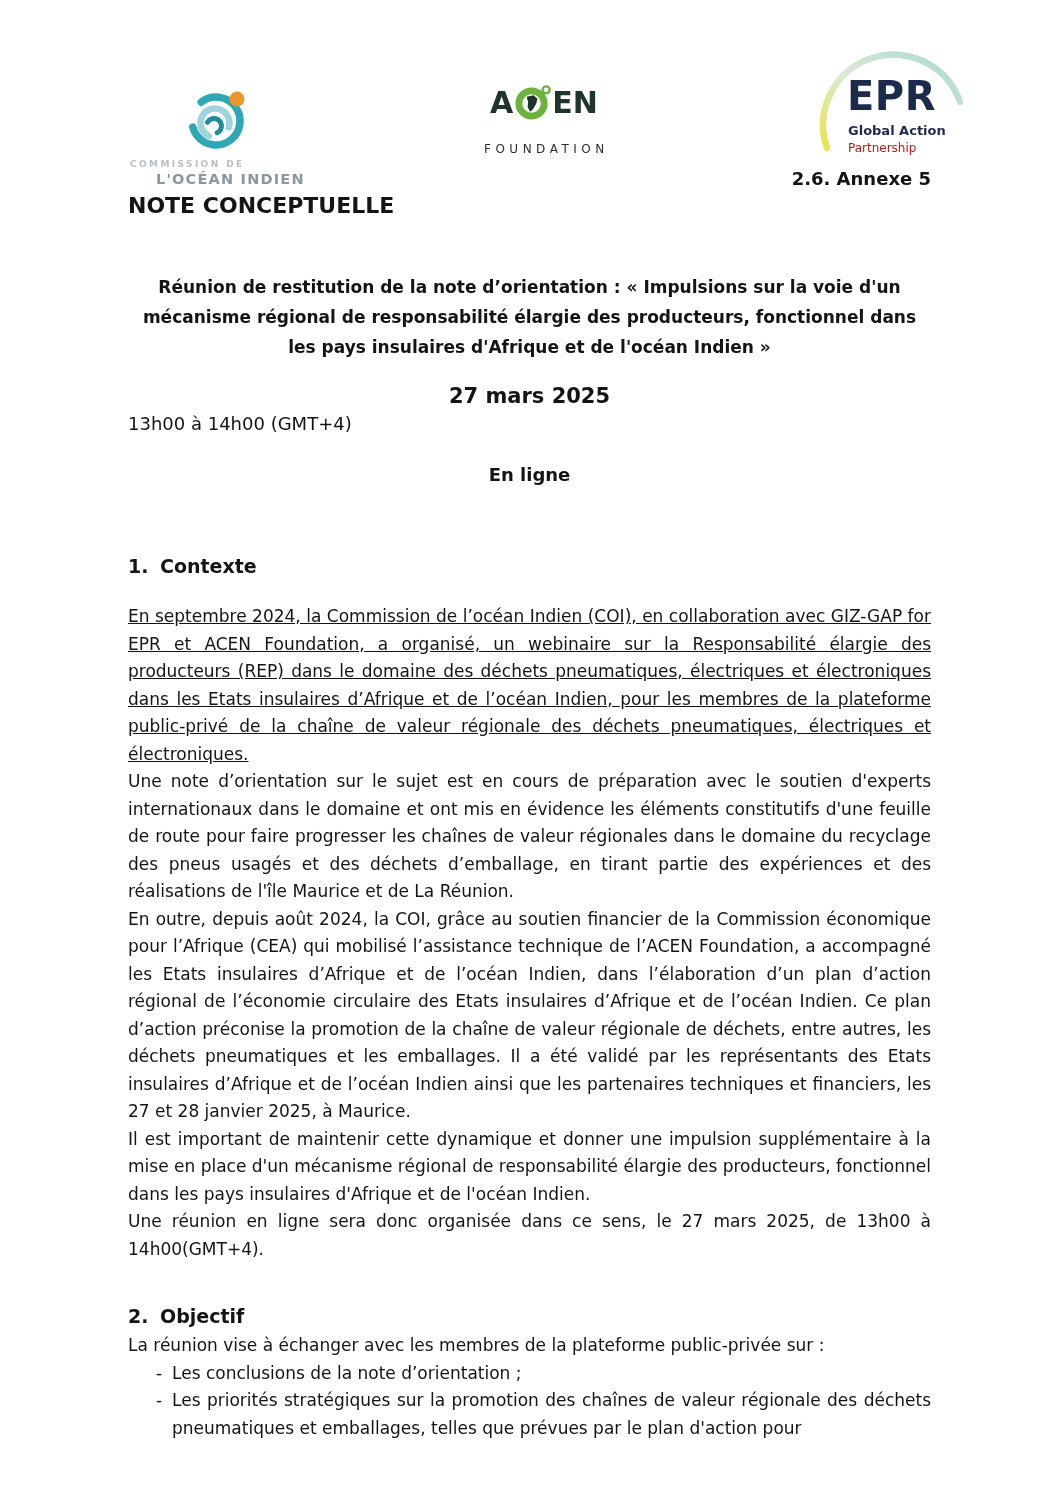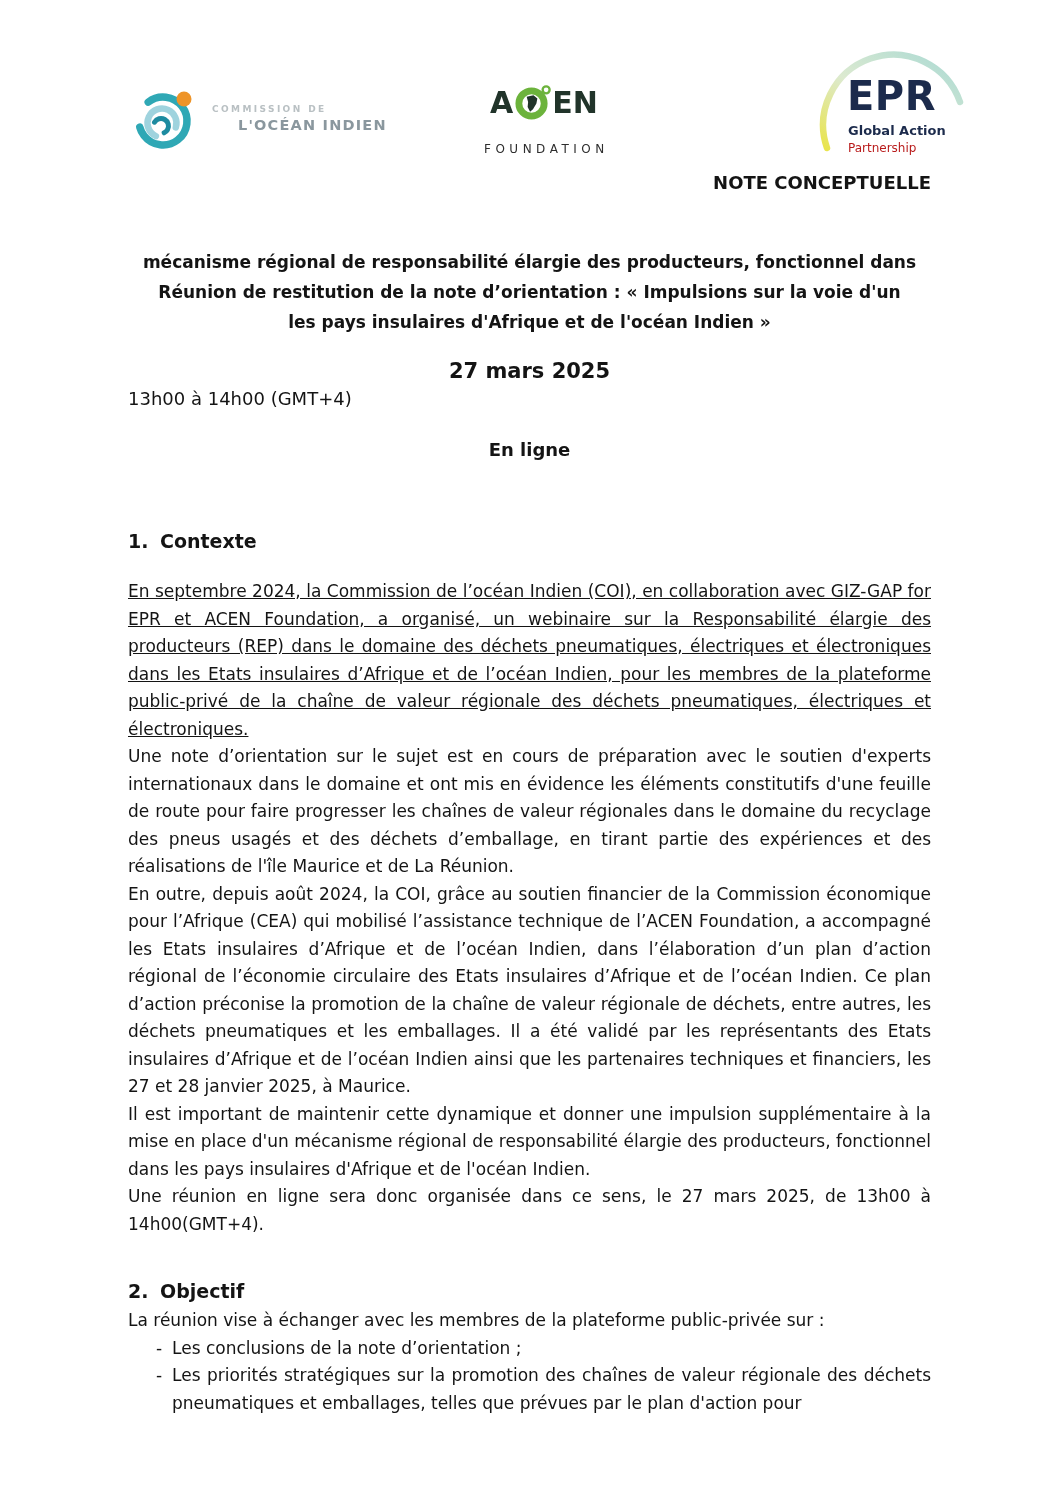--- a/index.html
+++ b/index.html
@@ -3,39 +3,39 @@
 <meta charset="utf-8">
 <style>
   html,body { margin:0; padding:0; background:#e8e8e8; }
   .page {
     width:1059px; height:1497px; background:#ffffff; position:relative;
     font-family:"DejaVu Sans","Liberation Sans",sans-serif; color:#141414;
     overflow:hidden; margin:0 auto;
   }
   
   .logo { position:absolute; }
-  .coi { left:130px; top:84px; display:flex; align-items:center; gap:14px; }
+  .coi { left:130px; top:84px; display:flex; align-items:center; gap:5px;flex-direction:column; }
   .coi-text { line-height:1.15; }
   .coi-l1 { font-size:9px; letter-spacing:2.4px; color:#b9c0c3; font-weight:600; }
   .coi-l2 { font-size:14.5px; letter-spacing:1.2px; color:#8a979e; font-weight:600; margin-top:2px;margin-left:26px; }
   .acen { left:484px; top:84px; width:120px; text-align:center; }
   .acen-row { display:flex; align-items:center; justify-content:center; font-weight:bold;
               font-size:30px; color:#21342a; line-height:1; }
   .acen-row svg { margin:0 1px; }
   .acen-found { font-size:12px; letter-spacing:4.5px; color:#2e2e2e; margin-top:21px; font-weight:500; }
   .epr { left:814px; top:50px; width:160px; height:110px; }
   .epr svg.arc { position:absolute; left:0; top:0; }
   .epr-name { position:absolute; left:33px; top:26px; font-size:40px; font-weight:bold;
               color:#1c2b4c; letter-spacing:0.5px; line-height:1; }
   .epr-sub1 { position:absolute; left:34px; top:73px; font-size:13px; font-weight:bold; color:#1c2b4c; }
   .epr-sub2 { position:absolute; left:34px; top:91px; font-size:12px; color:#b91c1c; }
   
   .content { position:absolute; left:128px; top:168px; width:803px; }
   .annex { text-align:right; font-weight:bold; font-size:18px; }
-  .doc-type { text-align:right; font-weight:bold; font-size:18px; margin-top:4px; }
+  .doc-type { text-align:left; font-weight:bold; font-size:22px; margin-top:4px; }
   .title { margin-top:54px; text-align:center; font-weight:bold; font-size:17px; line-height:30px; }
   .title div { white-space:nowrap; }
   .date { text-align:center; font-weight:bold; font-size:21px; margin-top:22px; }
   .time { text-align:left; font-size:18px; margin-top:5px; }
   .mode { text-align:center; font-weight:bold; font-size:18px; margin-top:30px; }
   .sec-heading { margin-top:70px; font-weight:bold; font-size:19px; display:flex; align-items:baseline; }
   .sec-heading .num { width:32px; }
   .sec-heading.s2 { margin-top:42px; }
   p.body { margin:0; font-size:17px; line-height:27.5px; text-align:justify; }
   p.body.first { margin-top:26px;text-decoration:underline; }
@@ -87,25 +87,26 @@
         </linearGradient>
       </defs>
       <path d="M13,98 A67,67 0 0 1 146,52" fill="none" stroke="url(#eprGrad)" stroke-width="6.5" stroke-linecap="round"></path>
     </svg>
     <div class="epr-name">EPR</div>
     <div class="epr-sub1">Global Action</div>
     <div class="epr-sub2">Partnership</div>
   </div>
 
   <div class="content">
+    <div class="annex">2.6. Annexe 5</div>
     <div class="doc-type">NOTE CONCEPTUELLE</div>
 
     <div class="title">
+      <div>Réunion de restitution de la note d’orientation : « Impulsions sur la voie d'un</div>
       <div>mécanisme régional de responsabilité élargie des producteurs, fonctionnel dans</div>
-      <div>Réunion de restitution de la note d’orientation : « Impulsions sur la voie d'un</div>
       <div>les pays insulaires d'Afrique et de l'océan Indien »</div>
     </div>
 
     <div class="date">27 mars 2025</div>
     <div class="time">13h00 à 14h00 (GMT+4)</div>
     <div class="mode">En ligne</div>
 
     <div class="sec-heading">
       <span class="num">1.</span>
       <span>Contexte</span>

